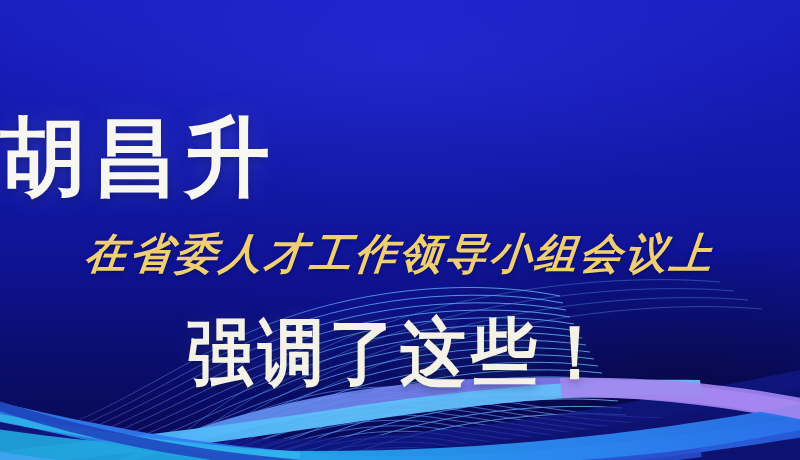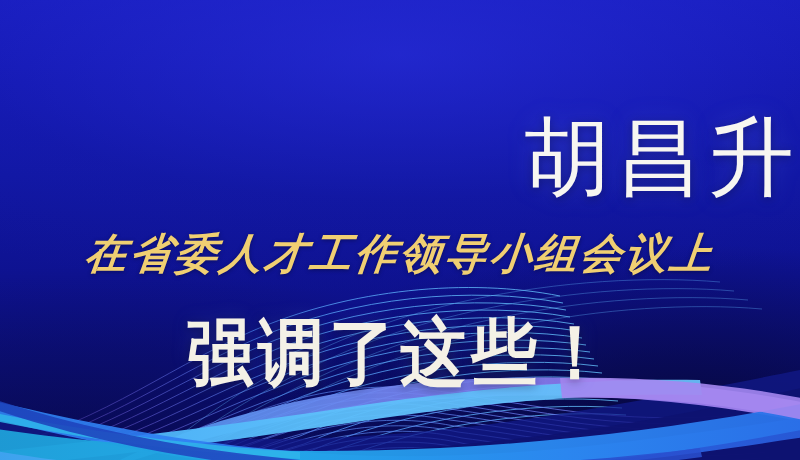--- a/index.html
+++ b/index.html
@@ -42,23 +42,23 @@
   .text-layer {
     position: absolute;
     inset: 0;
   }
 
   .title-main {
     position: absolute;
     left: 0;
     right: 0;
     top: 114px;
-    text-align: right;
+    text-align: left;
     font-family: "Liberation Sans", "DejaVu Sans", sans-serif;
-    font-weight: normal;
+    font-weight: bold;
     font-size: 86px;
     line-height: 1;
     letter-spacing: 6px;
     color: #f7f6f1;
     text-shadow: 0 2px 10px rgba(0,0,0,0.30), 0 0 24px rgba(120,150,255,0.25);
   }
 
   .title-sub {
     position: absolute;
     left: 0;

